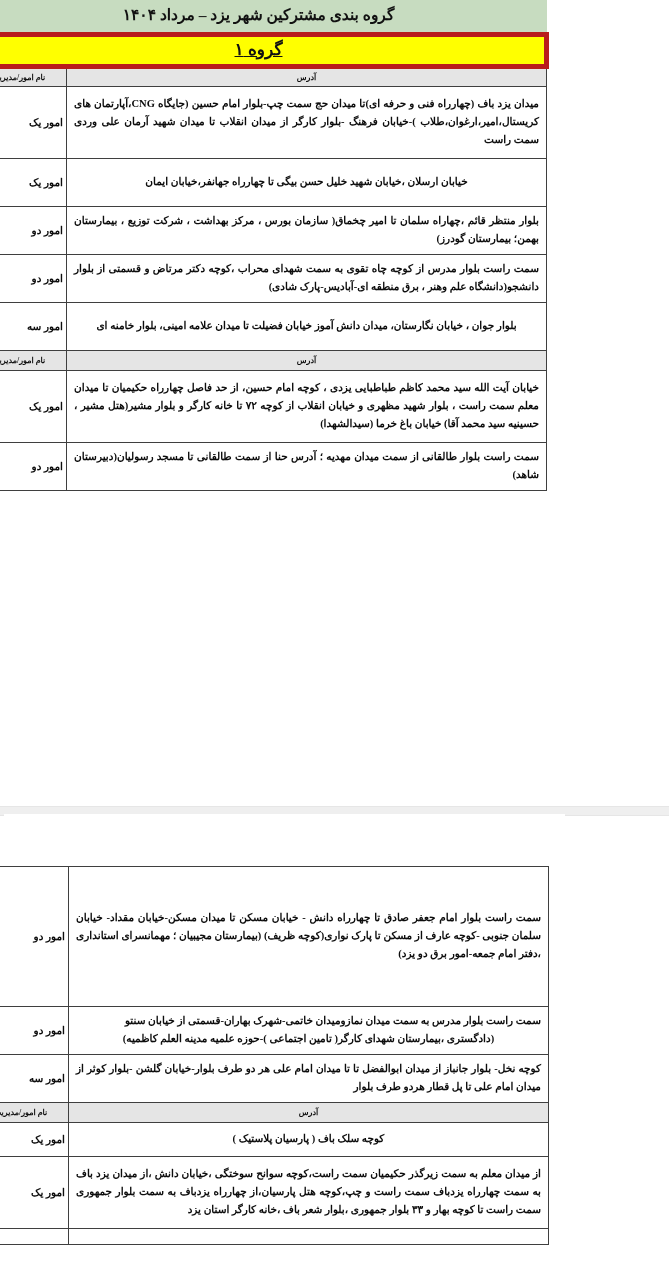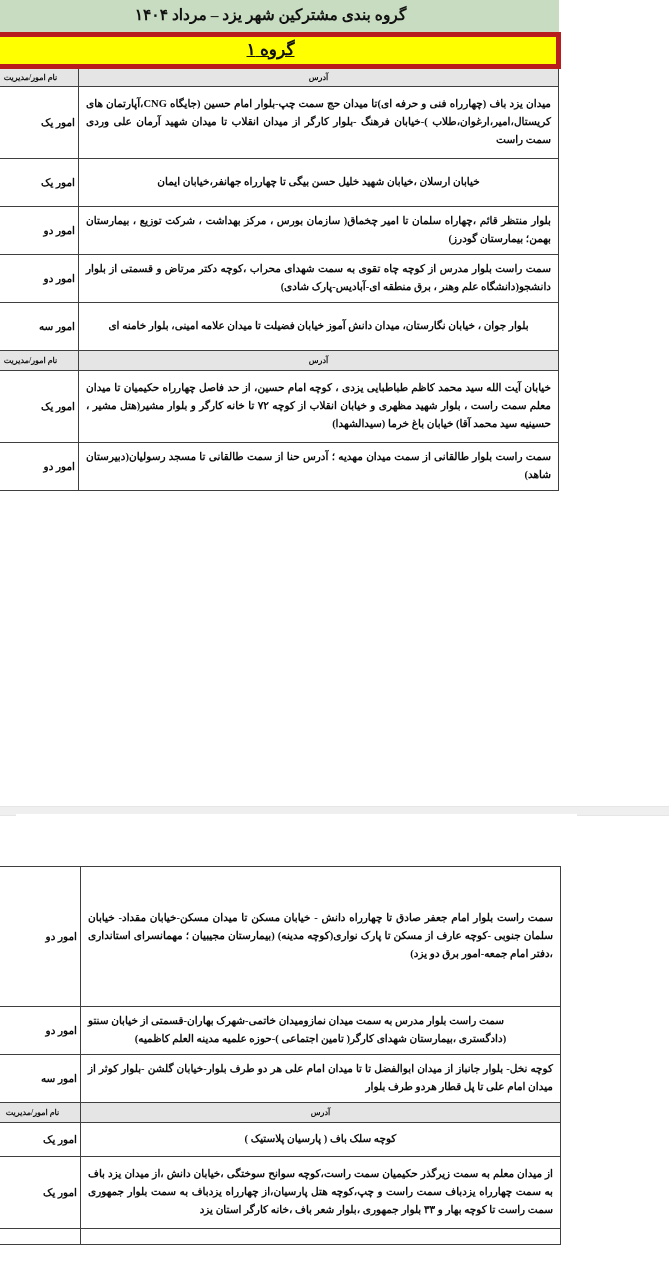--- a/index.html
+++ b/index.html
@@ -10,21 +10,21 @@
   body {
     width: 669px;
     height: 1280px;
     position: relative;
     font-family: "Liberation Serif", "DejaVu Serif", serif;
     overflow: hidden;
   }
 
   .page {
     position: absolute;
-    left: 16px;
+    left: 4px;
     width: 561px;
     background: #ffffff;
   }
   #page-1 { top: 0; height: 806px; }
   #page-gap {
     position: absolute;
     left: 0;
     top: 806px;
     width: 669px;
     height: 8px;
@@ -96,21 +96,21 @@
   .data-row td.addr {
     text-align: justify;
     text-align-last: right;
     font-size: 10.5px;
     line-height: 1.72;
     color: #0d0d0d;
     padding: 5px 7px 6px 7px;
     font-weight: bold;
   }
   .data-row td.addr.center {
-    text-align: left;
+    text-align: right;
     text-align-last: center;
   }
   .data-row td.mgr {
     text-align: right;
     font-size: 10.5px;
     color: #0d0d0d;
     padding: 4px 3px 6px 3px;
     font-weight: bold;
     white-space: nowrap;
   }
@@ -190,21 +190,21 @@
 <div class="page" id="page-2">
 
   <table class="doc-table" id="table-2">
     <colgroup>
         <col class="col-addr">
         <col class="col-mgr">
       </colgroup>
     <tbody>
 
       <tr class="data-row h-xtall">
-        <td class="addr">سمت راست بلوار امام جعفر صادق تا چهارراه دانش - خیابان مسکن تا میدان مسکن-خیابان مقداد- خیابان سلمان جنوبی -کوچه عارف از مسکن تا پارک نواری(کوچه مدینه) (بیمارستان مجیبیان ؛ مهمانسرای استانداری ،دفتر امام جمعه-امور برق دو یزد)</td>
+        <td class="addr">سمت راست بلوار امام جعفر صادق تا چهارراه دانش - خیابان مسکن تا میدان مسکن-خیابان مقداد- خیابان سلمان جنوبی -کوچه عارف از مسکن تا پارک نواری(کوچه ظریف) (بیمارستان مجیبیان ؛ مهمانسرای استانداری ،دفتر امام جمعه-امور برق دو یزد)</td>
         <td class="mgr">امور دو</td>
       </tr>
       <tr class="data-row h-mid">
         <td class="addr center">سمت راست بلوار مدرس به سمت میدان نمازومیدان خاتمی-شهرک بهاران-قسمتی از خیابان سنتو (دادگستری ،بیمارستان شهدای کارگر( تامین اجتماعی )-حوزه علمیه مدینه العلم کاظمیه)</td>
         <td class="mgr">امور دو</td>
       </tr>
       <tr class="data-row h-mid">
         <td class="addr">کوچه نخل- بلوار جانباز از میدان ابوالفضل تا  تا میدان امام علی هر دو طرف بلوار-خیابان گلشن -بلوار کوثر از میدان امام علی تا پل قطار  هردو طرف بلوار</td>
         <td class="mgr">امور سه</td>
       </tr>

